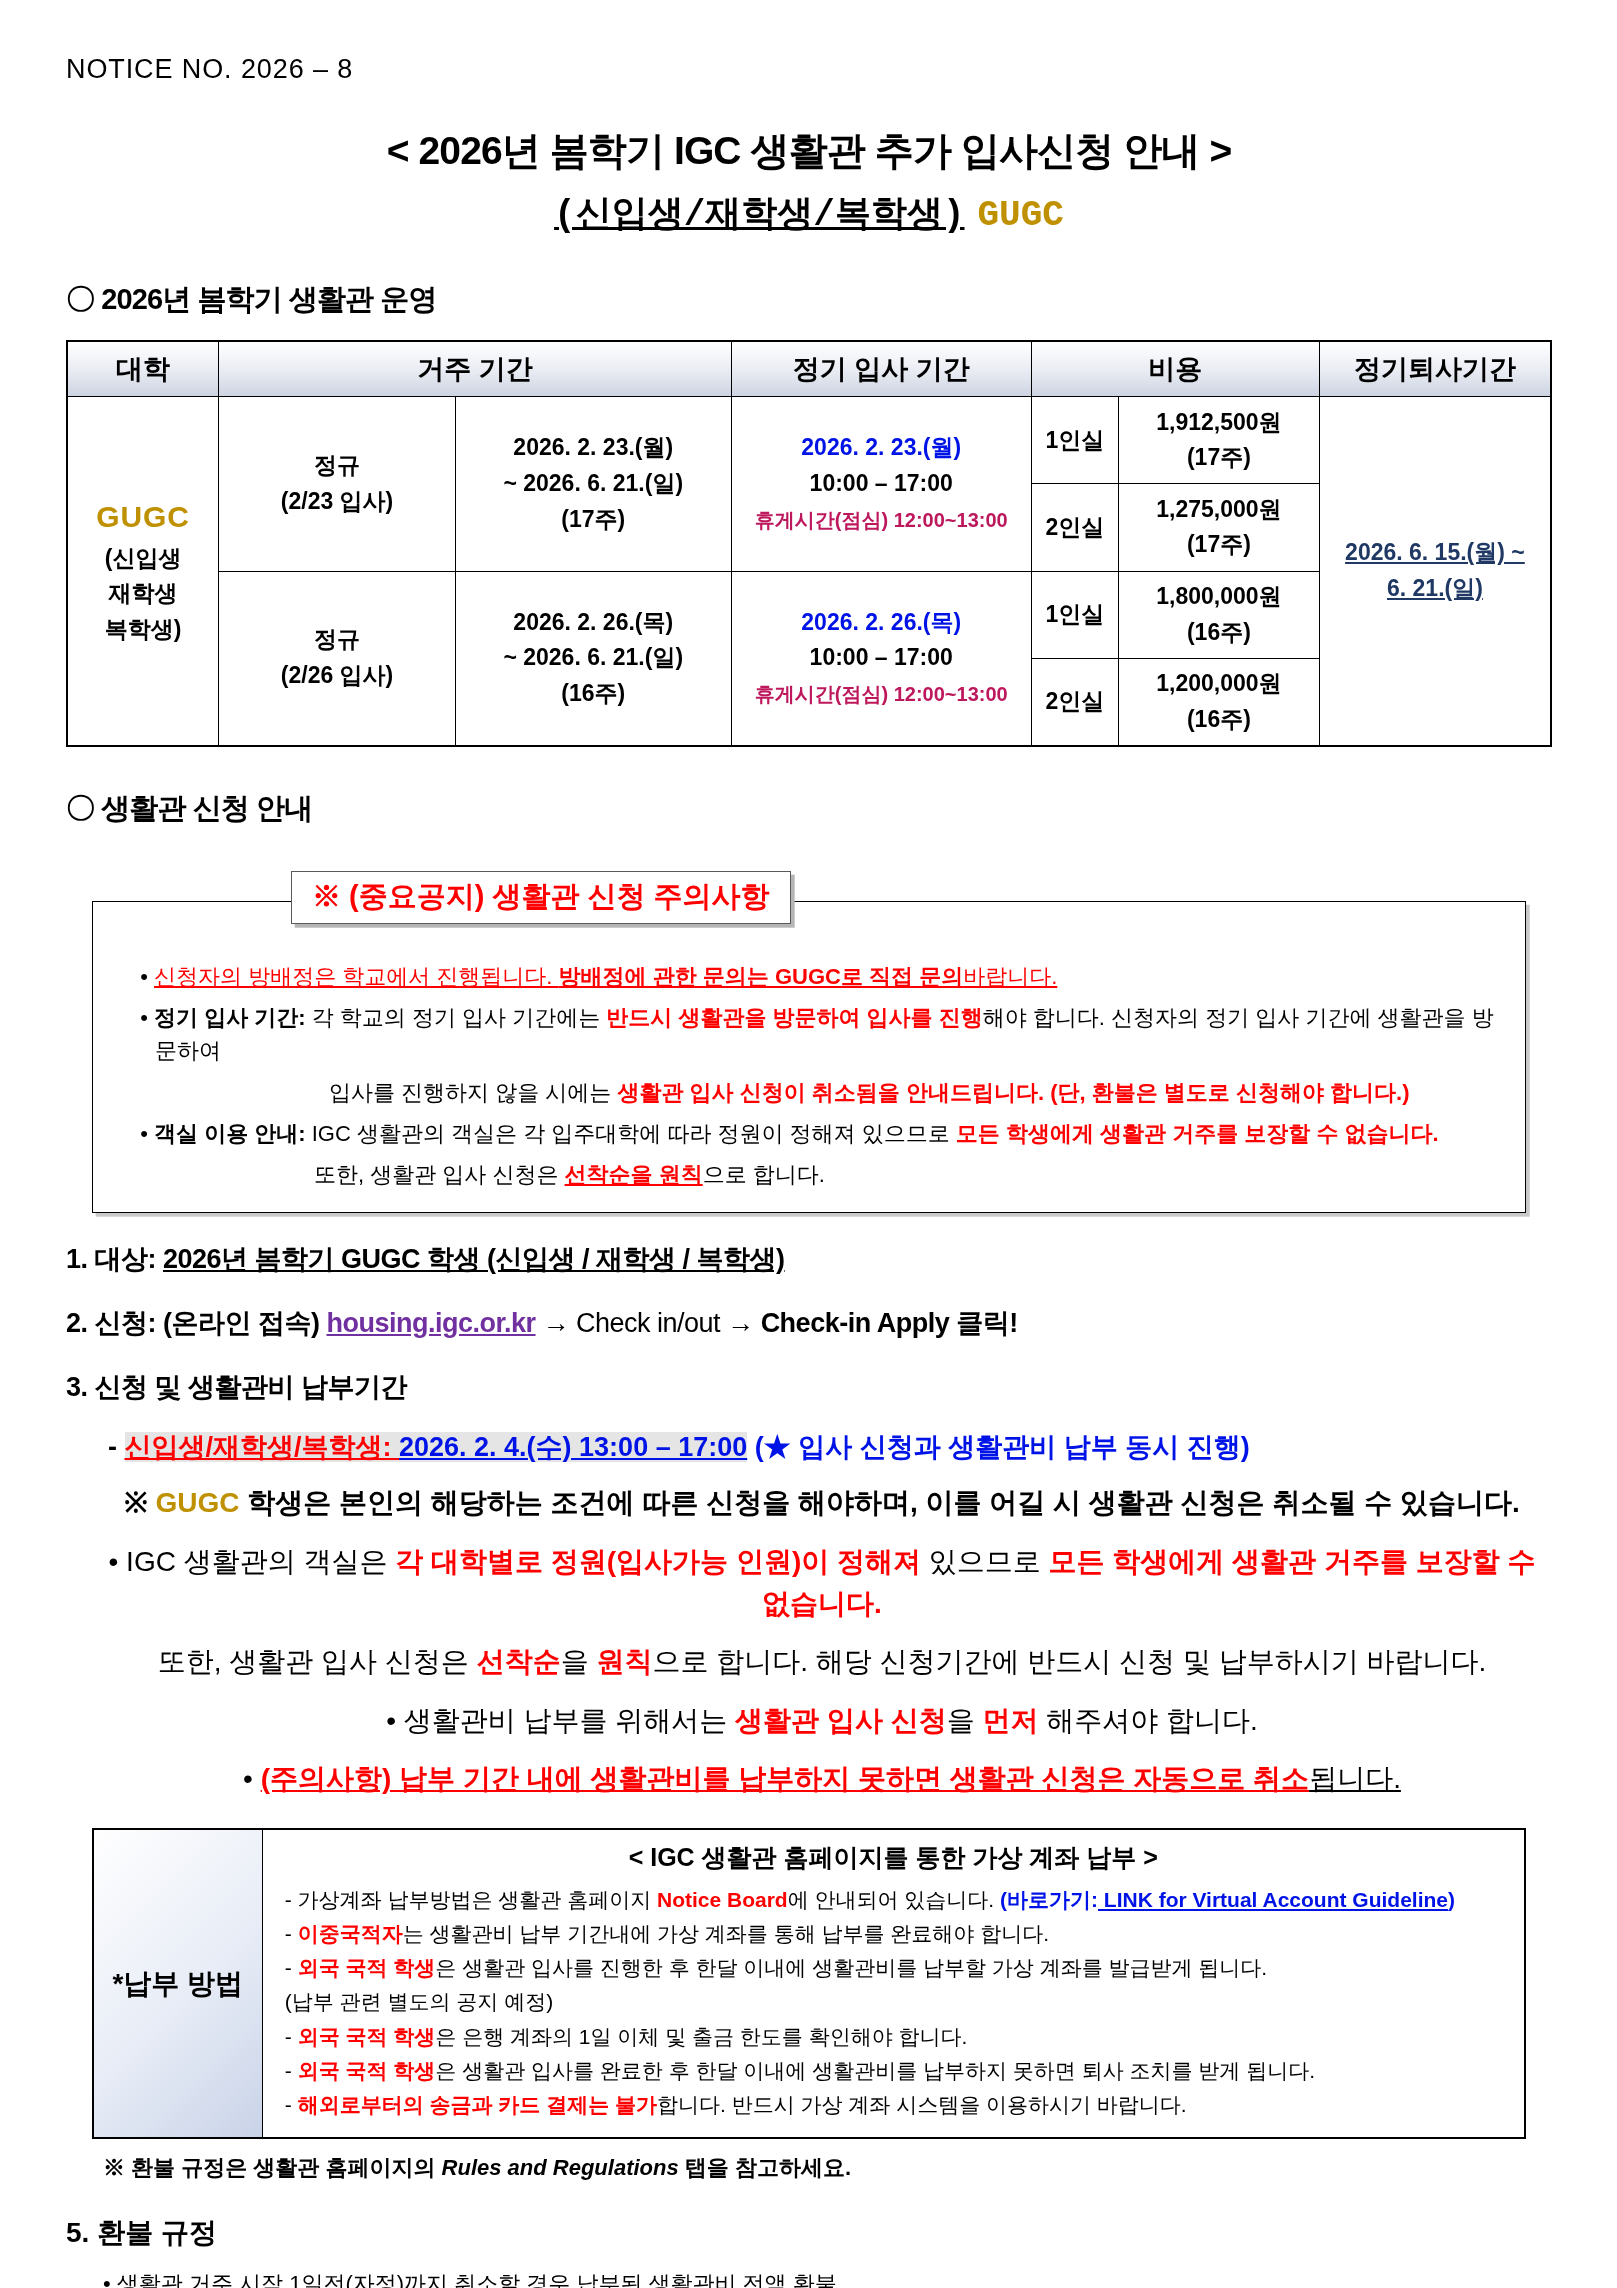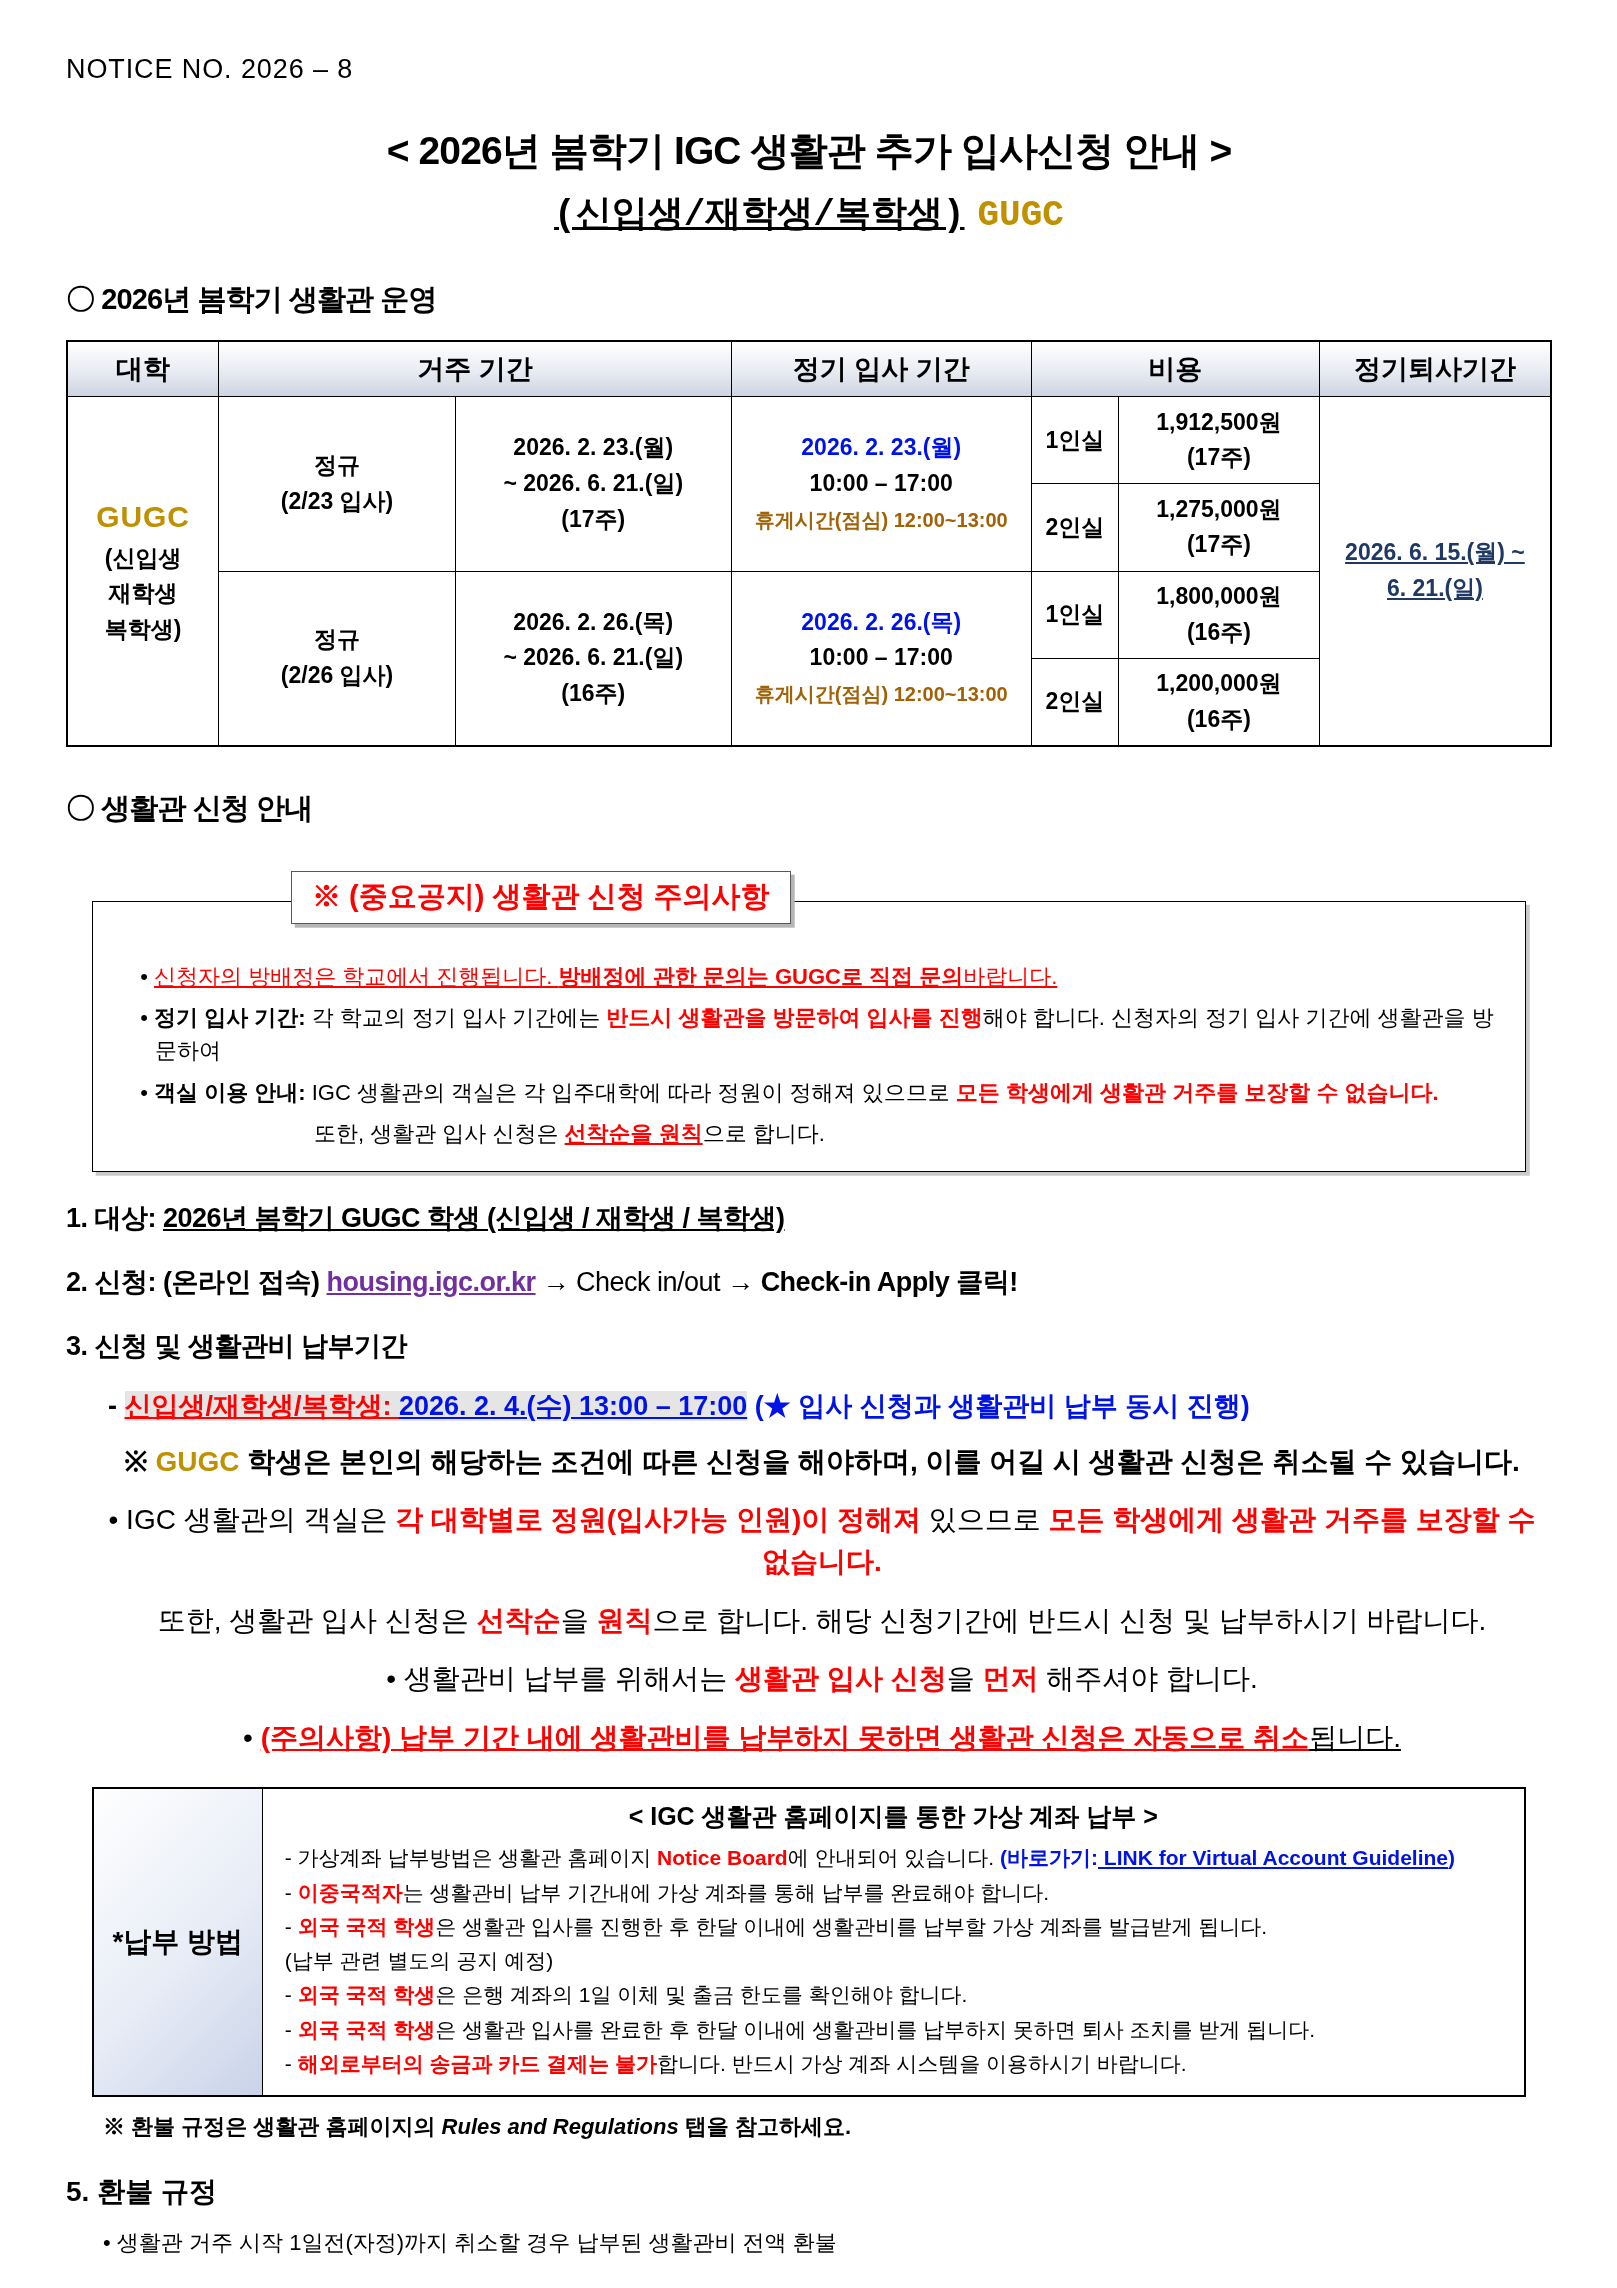--- a/index.html
+++ b/index.html
@@ -32,21 +32,21 @@
   table.main th{
     border:1.8px solid #000; font-size:27px; font-weight:bold; padding:9.2px 3.7px;
     background:linear-gradient(180deg,#ffffff 0%,#e8ebf2 55%,#cdd3e1 100%);
   }
   table.main td{
     border:1.8px solid #000; font-size:23px; font-weight:bold; text-align:center;
     padding:7.4px 3.7px; line-height:1.55; background:#fff;
   }
   td.univ .brand{ color:#BF9000; font-size:30px; letter-spacing:0.9px;}
   td.entry .date{ color:#0013e6; }
-  td.entry .brk{ color:#a16207; font-size:20px; font-weight:bold;}
+  td.entry .brk{ color:#be185d; font-size:20px; font-weight:bold;}
   td.checkout{ color:#1F3864; text-decoration:underline; font-size:24px;}
   .w-univ{width:148px}.w-period{width:231px}.w-dates{width:269px}.w-entry{width:293px}
   .w-room{width:85px}.w-price{width:196px}.w-out{width:226px}
 
   
   .nbox{ position:relative; margin-top:72px; margin-left:26px; margin-right:26px;
     border:1.8px solid #000; padding:50px 24px 13px 40px; box-shadow:3.7px 3.7px 0 #c9c9c9;}
   .nbox-title{
     position:absolute; top:-31px; left:198px; background:#fff; border:1.8px solid #595959;
     padding:5.5px 20px; font-size:29px; font-weight:bold; color:#ff0000;
@@ -171,20 +171,21 @@
   </tr>
 </tbody>
   </table>
 
 <div class="sec-head">〇 생활관 신청 안내</div>
 
 <div class="nbox">
   <div class="nbox-title">※ (중요공지) 생활관 신청 주의사항</div>
   <div class="nb-line nb-bullet"><span>• </span><span class="r u">신청자의 방배정은 학교에서 진행됩니다. </span><span class="r b u">방배정에 관한 문의는 GUGC로 직접 문의</span><span class="r u">바랍니다.</span></div>
   <div class="nb-line nb-bullet"><span>• </span><span class="b">정기 입사 기간:</span><span> 각 학교의 정기 입사 기간에는 </span><span class="r b">반드시 생활관을 방문하여 입사를 진행</span><span>해야 합니다. 신청자의 정기 입사 기간에 생활관을 방문하여</span></div>
+  <div class="nb-line nb-cont1"><span>입사를 진행하지 않을 시에는 </span><span class="r b">생활관 입사 신청이 취소됨을 안내드립니다. (단, 환불은 별도로 신청해야 합니다.)</span></div>
   <div class="nb-line nb-bullet"><span>• </span><span class="b">객실 이용 안내:</span><span> IGC 생활관의 객실은 각 입주대학에 따라 정원이 정해져 있으므로 </span><span class="r b">모든 학생에게 생활관 거주를 보장할 수 없습니다.</span></div>
   <div class="nb-line nb-cont2"><span>또한, 생활관 입사 신청은 </span><span class="r b u">선착순을 원칙</span><span>으로 합니다.</span></div>
 </div>
 
 <div class="item"><span class="b">1. 대상: </span><span class="b u">2026년 봄학기 GUGC 학생 (신입생 / 재학생 / 복학생)</span></div>
 <div class="item"><span class="b">2. 신청: (온라인 접속) </span><span class="pp b u">housing.igc.or.kr</span><span> → Check in/out → </span><span class="b">Check-in Apply 클릭!</span></div>
 <div class="item"><span class="b">3. 신청 및 생활관비 납부기간</span></div>
 <div class="sub-line-hl"><span class="b">- </span><span class="r b u hl">신입생/재학생/복학생: </span><span class="bl b u hl">2026. 2. 4.(수) 13:00 – 17:00</span><span class="bl b"> (★ 입사 신청과 생활관비 납부 동시 진행)</span></div>
 <div class="sub-bullet"><span class="b">※ </span><span class="g b">GUGC</span><span class="b"> 학생은 본인의 해당하는 조건에 따른 신청을 해야하며, 이를 어길 시 생활관 신청은 취소될 수 있습니다.</span></div>
 <div class="sub-bullet"><span>• IGC 생활관의 객실은 </span><span class="r b">각 대학별로 정원(입사가능 인원)이 정해져</span><span> 있으므로 </span><span class="r b">모든 학생에게 생활관 거주를 보장할 수 없습니다.</span></div>

